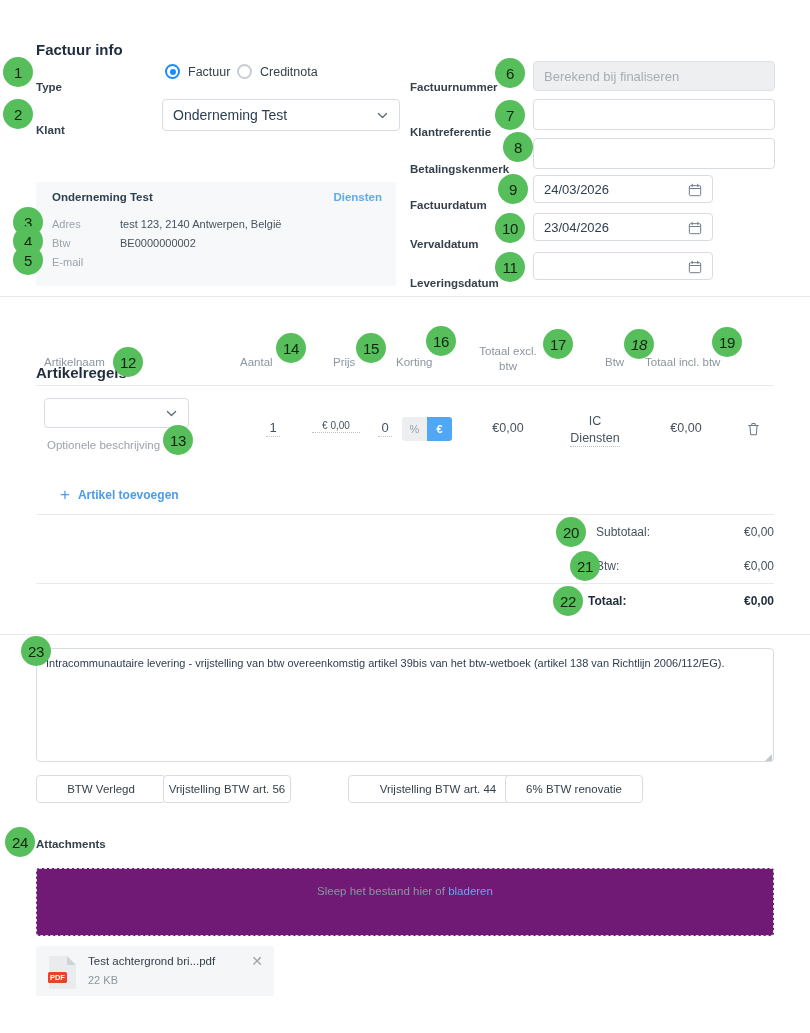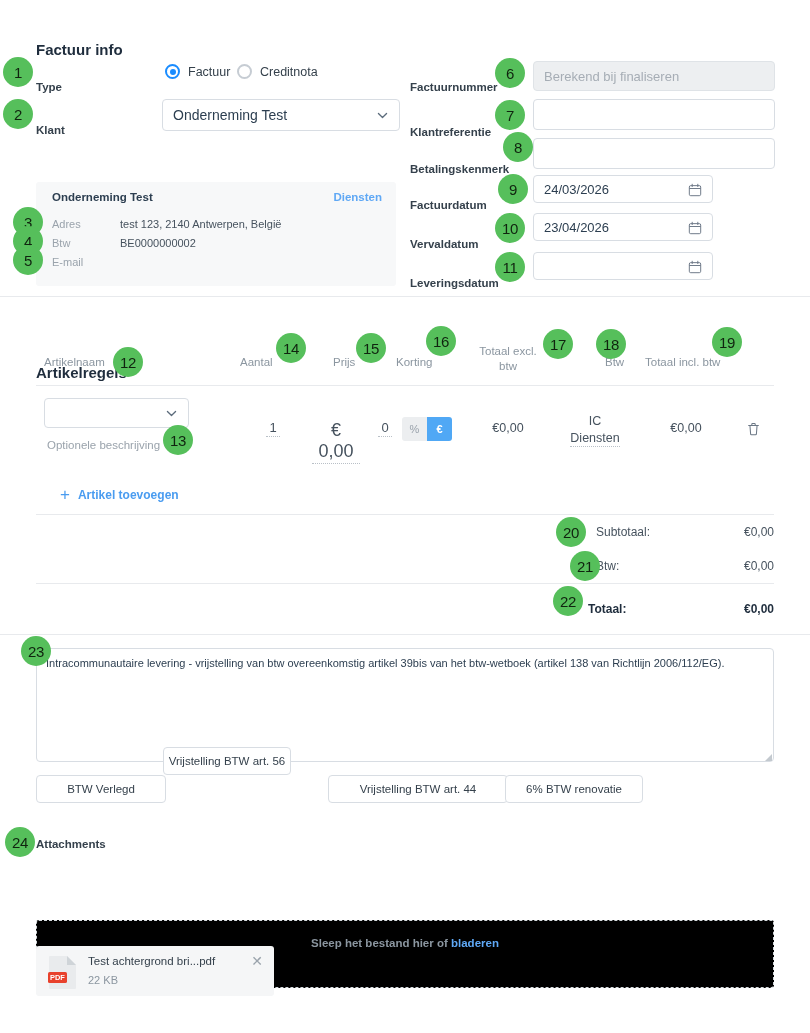--- a/index.html
+++ b/index.html
@@ -158,21 +158,21 @@
 
   .addline {
     position: absolute;
     display: flex; align-items: center;
     color: #4a9cf0; font-size: 12px; font-weight: bold; cursor: pointer;
   }
   .addline .plus { font-size: 17px; font-weight: normal; margin-right: 8px; line-height: 1; }
 
   .tot-label { position: absolute; font-size: 12px; color: #46525e; text-align: left; }
   .tot-val { position: absolute; font-size: 12px; color: #46525e; text-align: right; }
-  .tot-bold { font-weight: bold; color: #1f2d3d; margin-top: 8px; }
+  .tot-bold { font-weight: bold; color: #1f2d3d; }
 
   
   .notes {
     position: absolute;
     left: 36px; top: 648px;
     width: 738px; height: 114px;
     border: 1px solid #d8dde3;
     border-radius: 4px;
     padding: 7px 9px;
     font-family: "Liberation Sans", sans-serif;
@@ -198,26 +198,25 @@
     background: #fff;
     display: flex; align-items: center; justify-content: center;
     font-size: 11.5px;
     color: #35414c;
     cursor: pointer;
   }
 
   
   .dropzone {
     position: absolute;
-    left: 36px; top: 920px;
+    left: 36px; top: 868px;
     width: 738px; height: 68px;
     border: 1px dashed #d5dade;
     border-radius: 3px;
-    background: #000000;
-    font-weight: bold;
+    background: #701a75;
   }
   .dz-line1 { position: absolute; width: 100%; top: 16px; text-align: center; font-size: 11.5px; color: #8b96a0; }
   .dz-line2 { position: absolute; width: 100%; top: 37px; text-align: center; font-size: 11.5px; color: #8b96a0; }
   .dz-link { color: #5fa8f5; cursor: pointer; }
 
   .filecard {
     position: absolute;
     left: 36px; top: 946px;
     width: 238px; height: 50px;
     background: #f5f6f7;
@@ -346,21 +345,21 @@
   <span class="chev">
     <svg viewBox="0 0 16 16" width="13" height="13">
         <path d="M3 5.5 L8 10.5 L13 5.5" fill="none" stroke="#5b6b7b" stroke-width="1.6" stroke-linecap="round" stroke-linejoin="round"></path>
       </svg>
   </span>
 </div>
 <div class="abs" style="left:47px; top:439px; font-size:11.5px; color:#9aa3ac;">Optionele beschrijving</div>
 
 <div class="abs dashed-under" style="left:266px; top:420px; width:14px; text-align:center; font-size:13px; color:#46525e;">1</div>
 
-<div class="abs dashed-under" style="left:312px; top:420px; width:48px; text-align:center; font-size:18px; color:#46525e;">€ 0,00</div>
+<div class="abs dashed-under" style="left:312px; top:420px; width:48px; text-align:center; font-size:10px; color:#46525e;">€ 0,00</div>
 
 <div class="abs dashed-under" style="left:378px; top:420px; width:14px; text-align:center; font-size:13px; color:#46525e;">0</div>
 
 <div class="pillgroup" style="left:402px; top:417px;">
   <div class="pill inactive">%</div>
   <div class="pill active">€</div>
 </div>
 
 <div class="abs" style="left:473px; top:421px; width:70px; text-align:center; font-size:12.5px; color:#46525e;">€0,00</div>
 
@@ -396,22 +395,22 @@
 
 <div class="tot-label tot-bold" style="left:588px; top:594px;">Totaal:</div>
 <div class="tot-val tot-bold" style="left:640px; top:594px; width:134px;">€0,00</div>
 
 <div class="hr-full" style="top:634px;"></div>
 
 <textarea class="notes" style="">Intracommunautaire levering - vrijstelling van btw overeenkomstig artikel 39bis van het btw-wetboek (artikel 138 van Richtlijn 2006/112/EG).</textarea>
 <div class="notes-grip"></div>
 
 <div class="tagbtn" style="left:36px; top:775px; width:130px;">BTW Verlegd</div>
-<div class="tagbtn" style="left:163px; top:747px; width:128px;text-align:right;">Vrijstelling BTW art. 56</div>
-<div class="tagbtn" style="left:328px; top:775px; width:180px;">Vrijstelling BTW art. 44</div>
+<div class="tagbtn" style="left:163px; top:775px; width:128px;text-align:right;">Vrijstelling BTW art. 56</div>
+<div class="tagbtn" style="left:348px; top:775px; width:180px;">Vrijstelling BTW art. 44</div>
 <div class="tagbtn" style="left:505px; top:775px; width:138px;">6% BTW renovatie</div>
 
 <div class="abs" style="left:36px; top:838px; font-size:11.5px; font-weight:bold; color:#35414c;">Attachments</div>
 
 <div class="dropzone">
   <div class="dz-line1">
     <span>Sleep het bestand hier of </span><span class="dz-link">bladeren</span>
   </div>
 </div>
 
@@ -439,19 +438,19 @@
 <div class="badge" style="left:503px;top:132px;">8</div>
 <div class="badge" style="left:498px;top:174px;">9</div>
 <div class="badge" style="left:495px;top:213px;">10</div>
 <div class="badge" style="left:495px;top:252px;">11</div>
 <div class="badge" style="left:113px;top:347px;">12</div>
 <div class="badge" style="left:163px;top:425px;">13</div>
 <div class="badge" style="left:276px;top:333px;">14</div>
 <div class="badge" style="left:356px;top:333px;">15</div>
 <div class="badge" style="left:426px;top:326px;">16</div>
 <div class="badge" style="left:543px;top:329px;">17</div>
-<div class="badge" style="left:596px;top:329px;">18</div>
+<div class="badge" style="left:624px;top:329px;font-style:italic;">18</div>
 <div class="badge" style="left:712px;top:327px;">19</div>
 <div class="badge" style="left:556px;top:517px;">20</div>
 <div class="badge" style="left:570px;top:551px;">21</div>
 <div class="badge" style="left:553px;top:586px;">22</div>
 <div class="badge" style="left:21px; top:636px;">23</div>
 <div class="badge" style="left:5px;  top:827px;">24</div>
 
 </body></html>

